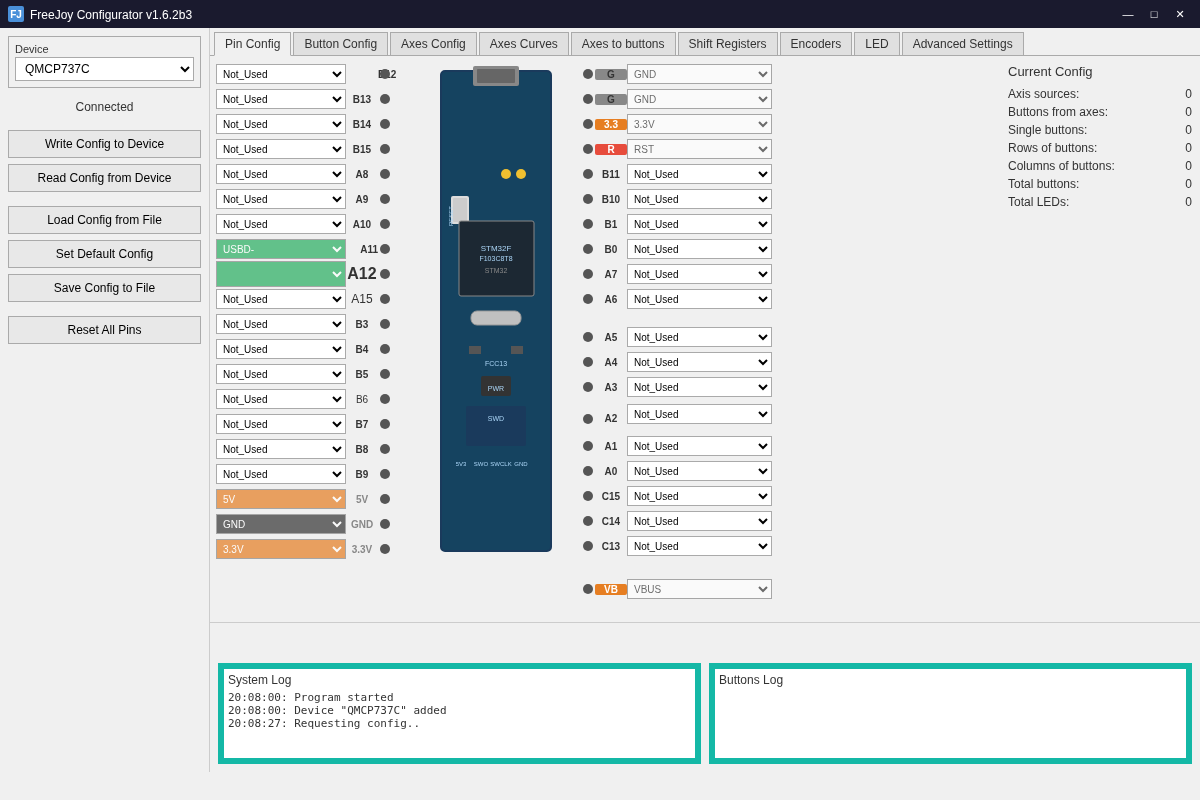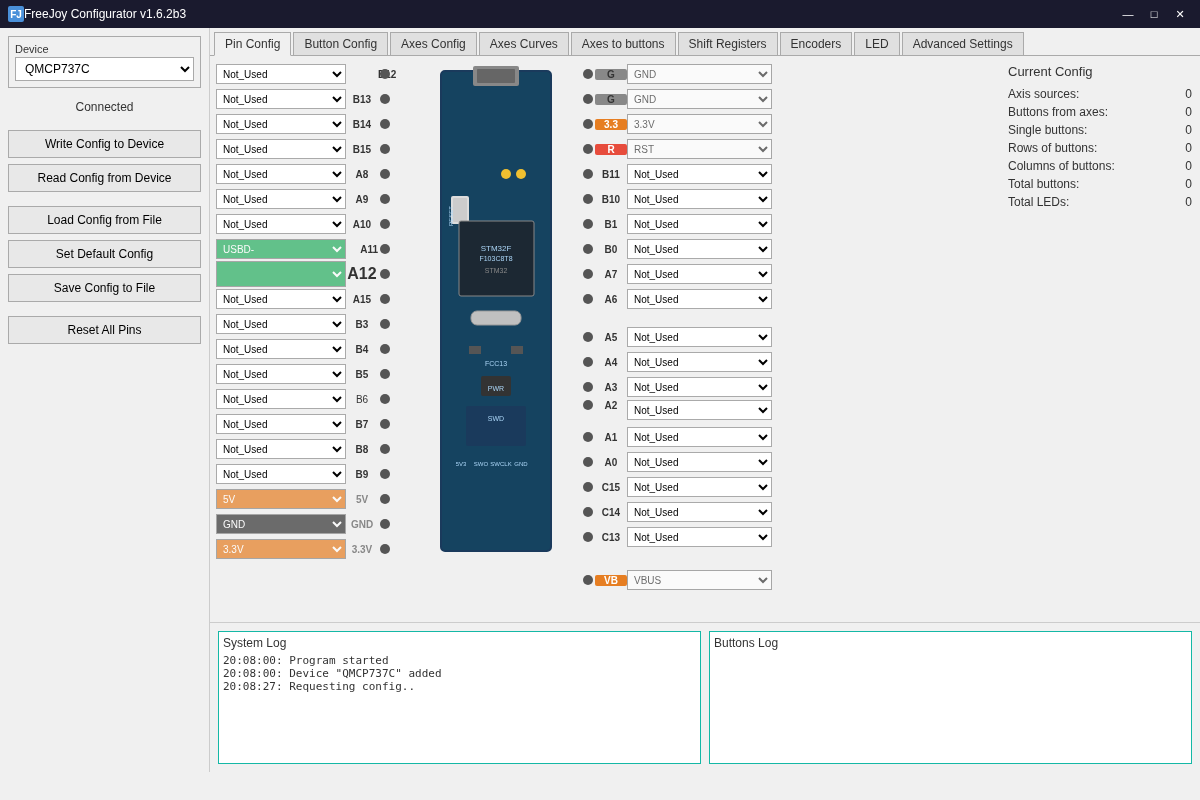--- a/index.html
+++ b/index.html
@@ -16,21 +16,22 @@
       color: white;
       height: 28px;
       display: flex;
       align-items: center;
       justify-content: space-between;
       padding: 0 8px;
       user-select: none;
     }
     .title-bar-left {
       display: flex;
-      align-items: center;
+      align-items: flex-end;
+      gap: 6px;
     }
     .title-bar-icon {
       width: 16px;
       height: 16px;
       background: #4a90d9;
       border-radius: 2px;
       display: flex;
       align-items: center;
       justify-content: center;
       font-size: 10px;
@@ -162,22 +163,23 @@
     .bottom-area {
       height: 150px;
       display: flex;
       gap: 8px;
       padding: 8px;
       border-top: 1px solid #ccc;
     }
     .log-box {
       flex: 1;
       background: white;
-      border: 1px solid #14b8a6;
+      border: 6px solid #14b8a6;
       padding: 4px;
+      margin-top: 32px;
     }
     .log-title {
       font-size: 12px;
       color: #333;
       margin-bottom: 4px;
     }
     .log-content {
       font-size: 11px;
       color: #333;
       font-family: monospace;
@@ -288,21 +290,21 @@
                     <span style="width: 32px; font-size: 10px; font-weight: bold; text-align: right; color: rgb(51, 51, 51);">A11</span>
                     <span style="width: 10px; height: 10px; border-radius: 50%; background: rgb(85, 85, 85); margin: 0px 2px;"></span>
                   </div>
                   <div style="display: flex; align-items: center; height: 24px; margin-bottom: 1px;">
                     <select disabled="" style="width: 130px; height: 20px; font-size: 10px; border: 1px solid rgb(136, 136, 136); background: rgb(39, 174, 96); color: white; padding: 12px 2px;"><option value="USBD+">USBD+</option></select>
                     <span style="width: 32px; font-size: 16px; font-weight: bold; text-align: center; color: rgb(51, 51, 51);">A12</span>
                     <span style="width: 10px; height: 10px; border-radius: 50%; background: rgb(85, 85, 85); margin: 0px 2px;"></span>
                   </div>
                   <div style="display: flex; align-items: center; height: 24px; margin-bottom: 1px;">
                     <select style="width: 130px; height: 20px; font-size: 10px; border: 1px solid rgb(170, 170, 170); background: white; padding: 0px 2px;"><option value="Not_Used">Not_Used</option></select>
-                    <span style="width: 32px; font-size: 10px; font-weight: bold; text-align: center; color: rgb(51, 51, 51);">A15</span>
+                    <span style="width: 32px; font-size: 12px; font-weight: normal; text-align: center; color: rgb(51, 51, 51);">A15</span>
                     <span style="width: 10px; height: 10px; border-radius: 50%; background: rgb(85, 85, 85); margin: 0px 2px;"></span>
                   </div>
                   <div style="display: flex; align-items: center; height: 24px; margin-bottom: 1px;">
                     <select style="width: 130px; height: 20px; font-size: 10px; border: 1px solid rgb(170, 170, 170); background: white; padding: 0px 2px;"><option value="Not_Used">Not_Used</option></select>
                     <span style="width: 32px; font-size: 10px; font-weight: bold; text-align: center; color: rgb(51, 51, 51);">B3</span>
                     <span style="width: 10px; height: 10px; border-radius: 50%; background: rgb(85, 85, 85); margin: 0px 2px;"></span>
                   </div>
                   <div style="display: flex; align-items: center; height: 24px; margin-bottom: 1px;">
                     <select style="width: 130px; height: 20px; font-size: 10px; border: 1px solid rgb(170, 170, 170); background: white; padding: 0px 2px;"><option value="Not_Used">Not_Used</option></select>
                     <span style="width: 32px; font-size: 10px; font-weight: bold; text-align: center; color: rgb(51, 51, 51);">B4</span>
@@ -457,21 +459,21 @@
                   <div style="display: flex; align-items: center; height: 24px; margin-bottom: 1px;">
                     <span style="width: 10px; height: 10px; border-radius: 50%; background: rgb(85, 85, 85); margin: 0px 2px;"></span>
                     <span style="width: 32px; font-size: 10px; font-weight: bold; text-align: center; color: rgb(51, 51, 51);">A4</span>
                     <select style="width: 145px; height: 20px; font-size: 10px; border: 1px solid rgb(170, 170, 170); background: white; padding: 0px 2px;"><option value="Not_Used">Not_Used</option></select>
                   </div>
                   <div style="display: flex; align-items: center; height: 24px; margin-bottom: 1px;">
                     <span style="width: 10px; height: 10px; border-radius: 50%; background: rgb(85, 85, 85); margin: 0px 2px;"></span>
                     <span style="width: 32px; font-size: 10px; font-weight: bold; text-align: center; color: rgb(51, 51, 51);">A3</span>
                     <select style="width: 145px; height: 20px; font-size: 10px; border: 1px solid rgb(170, 170, 170); background: white; padding: 0px 2px;"><option value="Not_Used">Not_Used</option></select>
                   </div>
-                  <div style="display: flex; align-items: flex-start; height: 24px; margin-bottom: 1px;">
+                  <div style="display: flex; align-items: flex-end; height: 24px; margin-bottom: 10px;">
                     <span style="width: 10px; height: 10px; border-radius: 50%; background: rgb(85, 85, 85); margin: 0px 2px;"></span>
                     <span style="width: 32px; font-size: 10px; font-weight: bold; text-align: center; color: rgb(51, 51, 51);">A2</span>
                     <select style="width: 145px; height: 20px; font-size: 10px; border: 1px solid rgb(170, 170, 170); background: white; padding: 0px 2px;"><option value="Not_Used">Not_Used</option></select>
                   </div>
                   <div style="display: flex; align-items: center; height: 24px; margin-bottom: 1px;">
                     <span style="width: 10px; height: 10px; border-radius: 50%; background: rgb(85, 85, 85); margin: 0px 2px;"></span>
                     <span style="width: 32px; font-size: 10px; font-weight: bold; text-align: center; color: rgb(51, 51, 51);">A1</span>
                     <select style="width: 145px; height: 20px; font-size: 10px; border: 1px solid rgb(170, 170, 170); background: white; padding: 0px 2px;"><option value="Not_Used">Not_Used</option></select>
                   </div>
                   <div style="display: flex; align-items: center; height: 24px; margin-bottom: 1px;">

